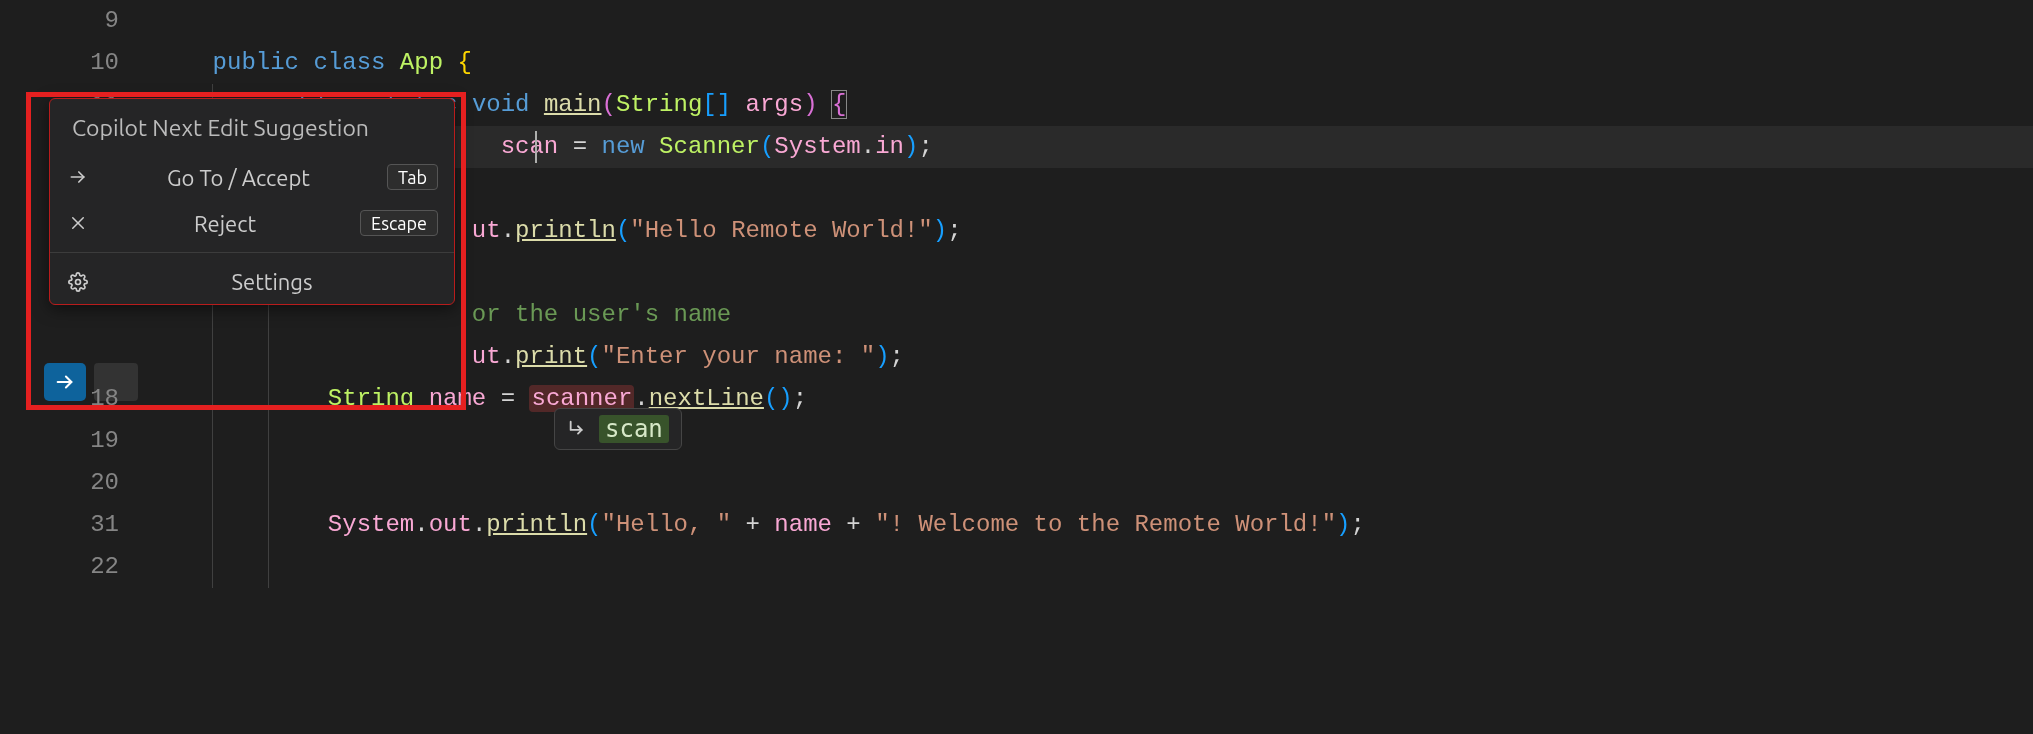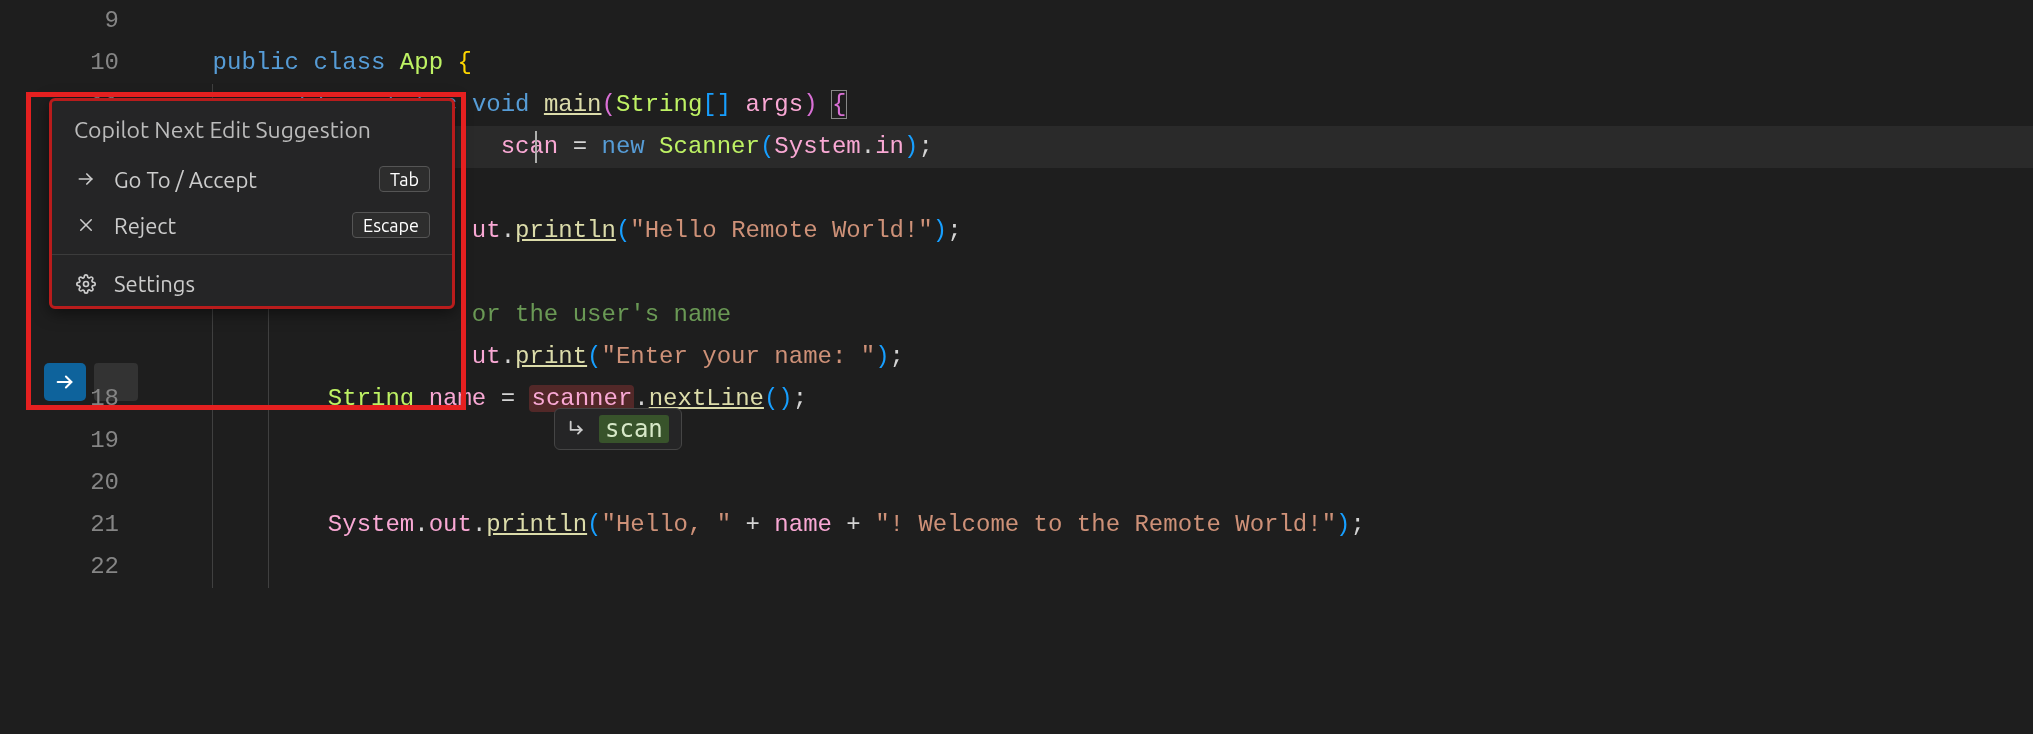--- a/index.html
+++ b/index.html
@@ -83,39 +83,40 @@
     border-radius: 4px;
     padding: 0 2px;
   }
 
   .popup {
     position: absolute;
     top: 98px;
     left: 49px;
     width: 406px;
     background: #252526;
-    border: 3px solid #b91c1c;
+    border: 1px solid #b91c1c;
     border-radius: 6px;
     box-shadow: 0 4px 16px rgba(0,0,0,0.5);
     font-family: -apple-system, "Segoe UI", Ubuntu, sans-serif;
     font-size: 22px;
     color: #ccc;
     z-index: 10;
   }
   .popup-title {
     padding: 16px 22px 14px 22px;
     color: #bbb;
     font-size: 23px;
   }
   .popup-row {
     display: flex;
     align-items: center;
-    padding: 10px 22px;
+    padding: 10px 16px;
     gap: 16px;
     cursor: pointer;
+    text-align: center;
   }
   .popup-row .icon {
     width: 24px;
     display: flex;
     align-items: center;
     justify-content: center;
     color: #ccc;
   }
   .popup-row .label { flex: 1; }
   .popup-row .key {
@@ -256,21 +257,21 @@
     <div class="gutter">19</div>
     <div class="code"><span class="indent-guide" style="left:57px"></span><span class="indent-guide" style="left:113px"></span></div>
   </div>
 
   <div class="line">
     <div class="gutter">20</div>
     <div class="code"><span class="indent-guide" style="left:57px"></span><span class="indent-guide" style="left:113px"></span>            </div>
   </div>
 
   <div class="line">
-    <div class="gutter">21</div>
+    <div class="gutter">31</div>
     <div class="code"><span class="indent-guide" style="left:57px"></span><span class="indent-guide" style="left:113px"></span>            <span class="var">System</span><span class="punc">.</span><span class="var">out</span><span class="punc">.</span><span class="fn">println</span><span class="brace-b">(</span><span class="str">"Hello, "</span><span class="op"> + </span><span class="var">name</span><span class="op"> + </span><span class="str">"! Welcome to the Remote World!"</span><span class="brace-b">)</span><span class="punc">;</span></div>
   </div>
 
   <div class="line">
     <div class="gutter">22</div>
     <div class="code"><span class="indent-guide" style="left:57px"></span><span class="indent-guide" style="left:113px"></span></div>
   </div>
 
   <div class="cursor"></div>
 

